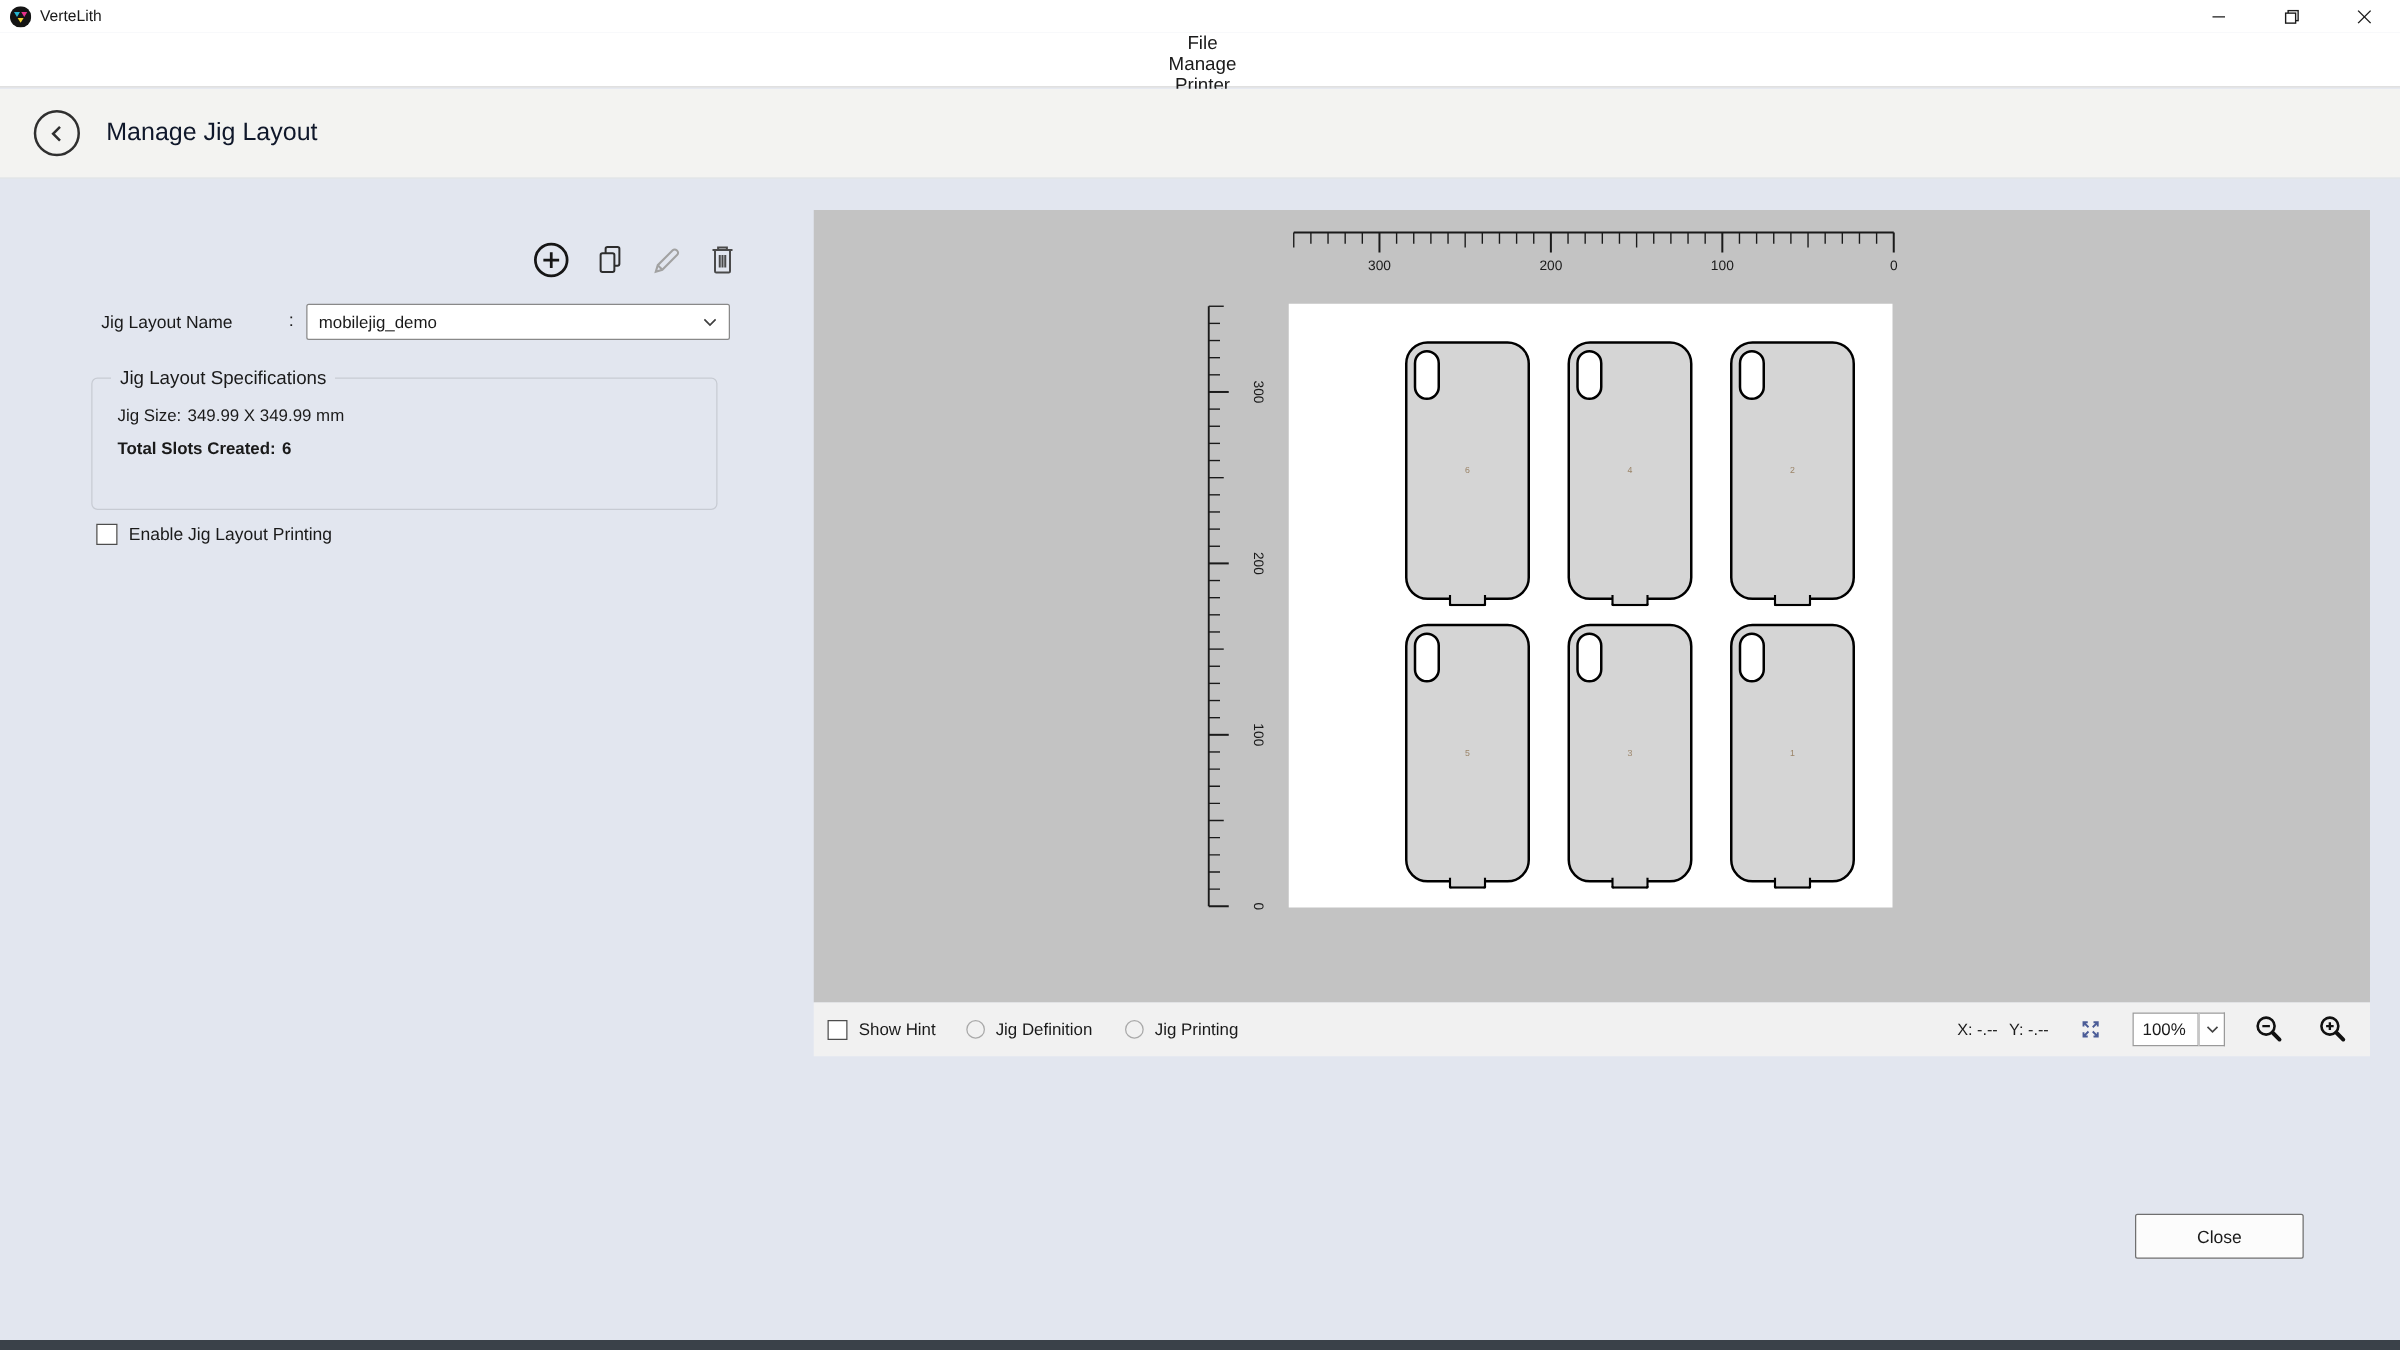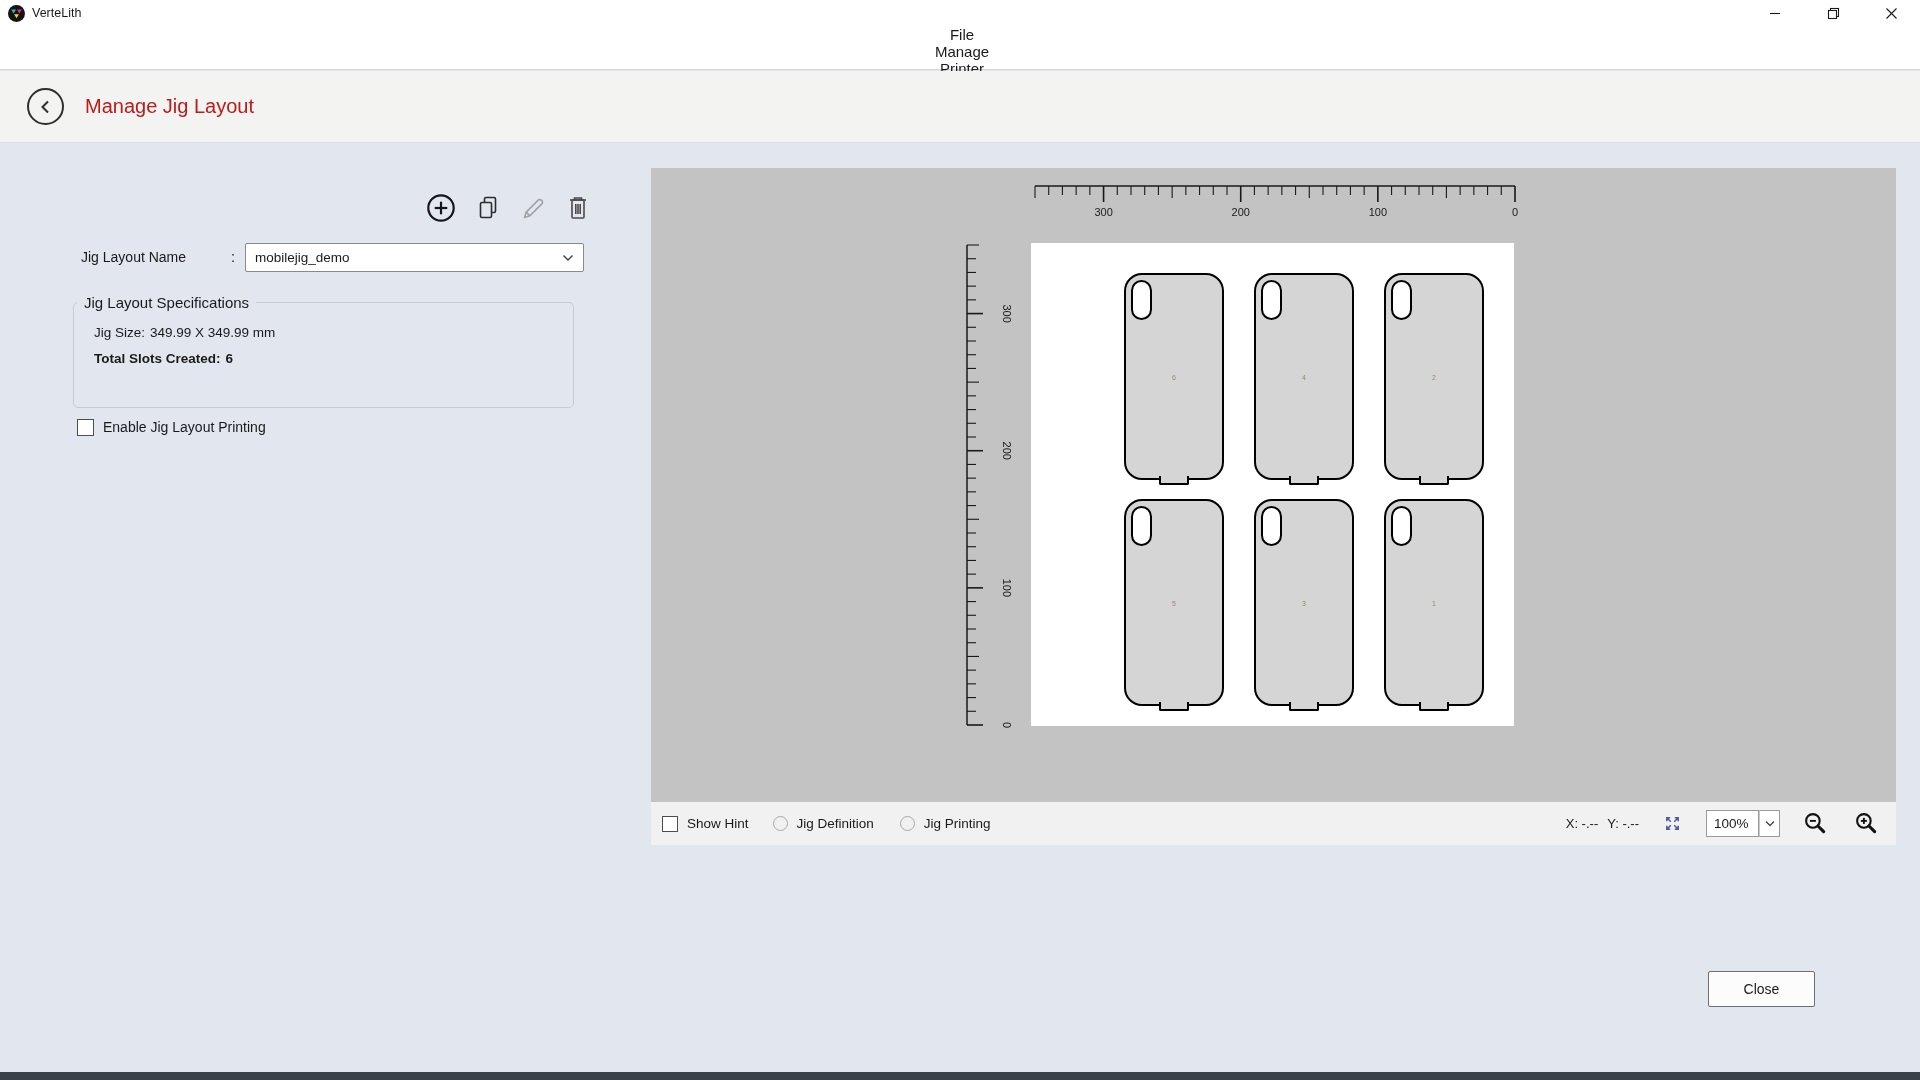--- a/index.html
+++ b/index.html
@@ -13,35 +13,35 @@
   .win-controls { position:absolute; right:0; top:0; height:26px; display:flex; }
   .win-btn { width:58px; height:26px; display:flex; align-items:center; justify-content:center; }
 
   
   .menubar { position:absolute; left:0; top:26px; width:100%; height:44px; background:#fff; border-bottom:1px solid #d6d6d6; display:flex; align-items:center; padding-left:4px;flex-direction:column; }
   .menu-item { padding:0 9px; font-size:15px; cursor:default; }
 
   
   .app-header { position:absolute; left:0; top:71px; width:100%; height:72px; background:#f3f3f1; border-bottom:1px solid #dcdfe4; display:flex; align-items:center; padding-left:27px; }
   .back-btn { width:37px; height:37px; border-radius:50%; border:2px solid #2f2f2f; background:transparent; display:flex; align-items:center; justify-content:center; margin-right:21px; flex:none; }
-  .page-title { font-size:20px; color:#b91c1c; }
+  .page-title { font-size:20px; color:#0f172a; }
 
   
   .content { position:absolute; left:0; top:143px; width:100%; height:929px; background:#e2e6ef; }
 
   .toolbar { position:absolute; left:426px; top:48px; display:flex; align-items:center; gap:20px; height:34px; }
   .tool-btn { display:flex; align-items:center; justify-content:center; }
 
   .name-label { position:absolute; left:81px; top:106px; font-size:14px; }
   .name-colon { position:absolute; left:231px; top:106px; font-size:14.5px; }
   .name-select { position:absolute; left:245px; top:100px; width:339px; height:29px; background:#fff; border:1px solid #898989; border-radius:2px; display:flex; align-items:center; padding:0 9px; font-size:13.5px; }
   .name-select .chev { margin-left:auto; display:flex; }
 
   .specs { position:absolute; left:73px; top:151px; width:501px; height:114px; border:1px solid #c7cbd3; border-radius:5px; }
-  .specs legend { margin-left:3px; padding:0 7px; font-size:15px; }
+  .specs legend { margin-left:15px; padding:0 7px; font-size:15px; }
   .spec-line { margin:14px 0 0 20px; font-size:13.5px; display:flex; gap:5px; }
   .spec-line.bold { font-weight:bold; margin-top:11px; }
 
   .enable-row { position:absolute; left:77px; top:276px; display:flex; align-items:flex-start; gap:9px; font-size:14px; }
   .checkbox { width:17px; height:17px; background:#fff; border:1px solid #4d4d4d; flex:none; }
 
   
   .preview { position:absolute; left:651px; top:25px; width:1245px; height:634px; background:#c3c3c3; overflow:hidden; }
   .ruler-svg { position:absolute; left:0; top:0; }
   .jig-canvas { position:absolute; left:380px; top:75px; width:483px; height:483px; background:#fff; }
@@ -56,21 +56,21 @@
   .radio { width:15px; height:15px; border-radius:50%; border:1px solid #a9a9a9; flex:none; background:transparent; }
   .pf-label { white-space:nowrap; }
   .ml9 { margin-left:9px; } .ml24 { margin-left:24px; } .ml26 { margin-left:26px; }
   .pf-right { margin-left:auto; display:flex; align-items:center; font-size:13px; }
   .fit-btn { margin-left:25px; display:flex; }
   .zoom-box { margin-left:25px; display:flex; }
   .zoom-value { width:53px; height:27px; background:#fff; border:1px solid #9a9a9a; display:flex; align-items:center; padding:0 7px; font-size:13.5px; }
   .zoom-chev { width:21px; height:27px; background:#fff; border:1px solid #9a9a9a; border-left:1px solid #c9c9c9; display:flex; align-items:center; justify-content:center; }
   .zoomout-btn { margin-left:23px; display:flex; } .zoomin-btn { margin-left:26px; display:flex; }
 
-  .close-btn { position:absolute; left:1708px; top:828px; width:107px; height:36px; background:#fcfcfc; border:1px solid #6f6f6f; border-radius:2px; font-size:14px; display:flex; align-items:center; justify-content:center; }
+  .close-btn { position:absolute; left:1708px; top:828px; width:135px; height:36px; background:#fcfcfc; border:1px solid #6f6f6f; border-radius:2px; font-size:14px; display:flex; align-items:center; justify-content:center; }
 
   .bottom-strip { position:absolute; left:0; top:1072px; width:100%; height:8px; background:#3a4149; }
 
   svg text { font-family:"Liberation Sans", sans-serif; }
 </style>
 </head>
 <body>
 
 <div class="titlebar">
   <svg class="logo" viewBox="0 0 17 17">

